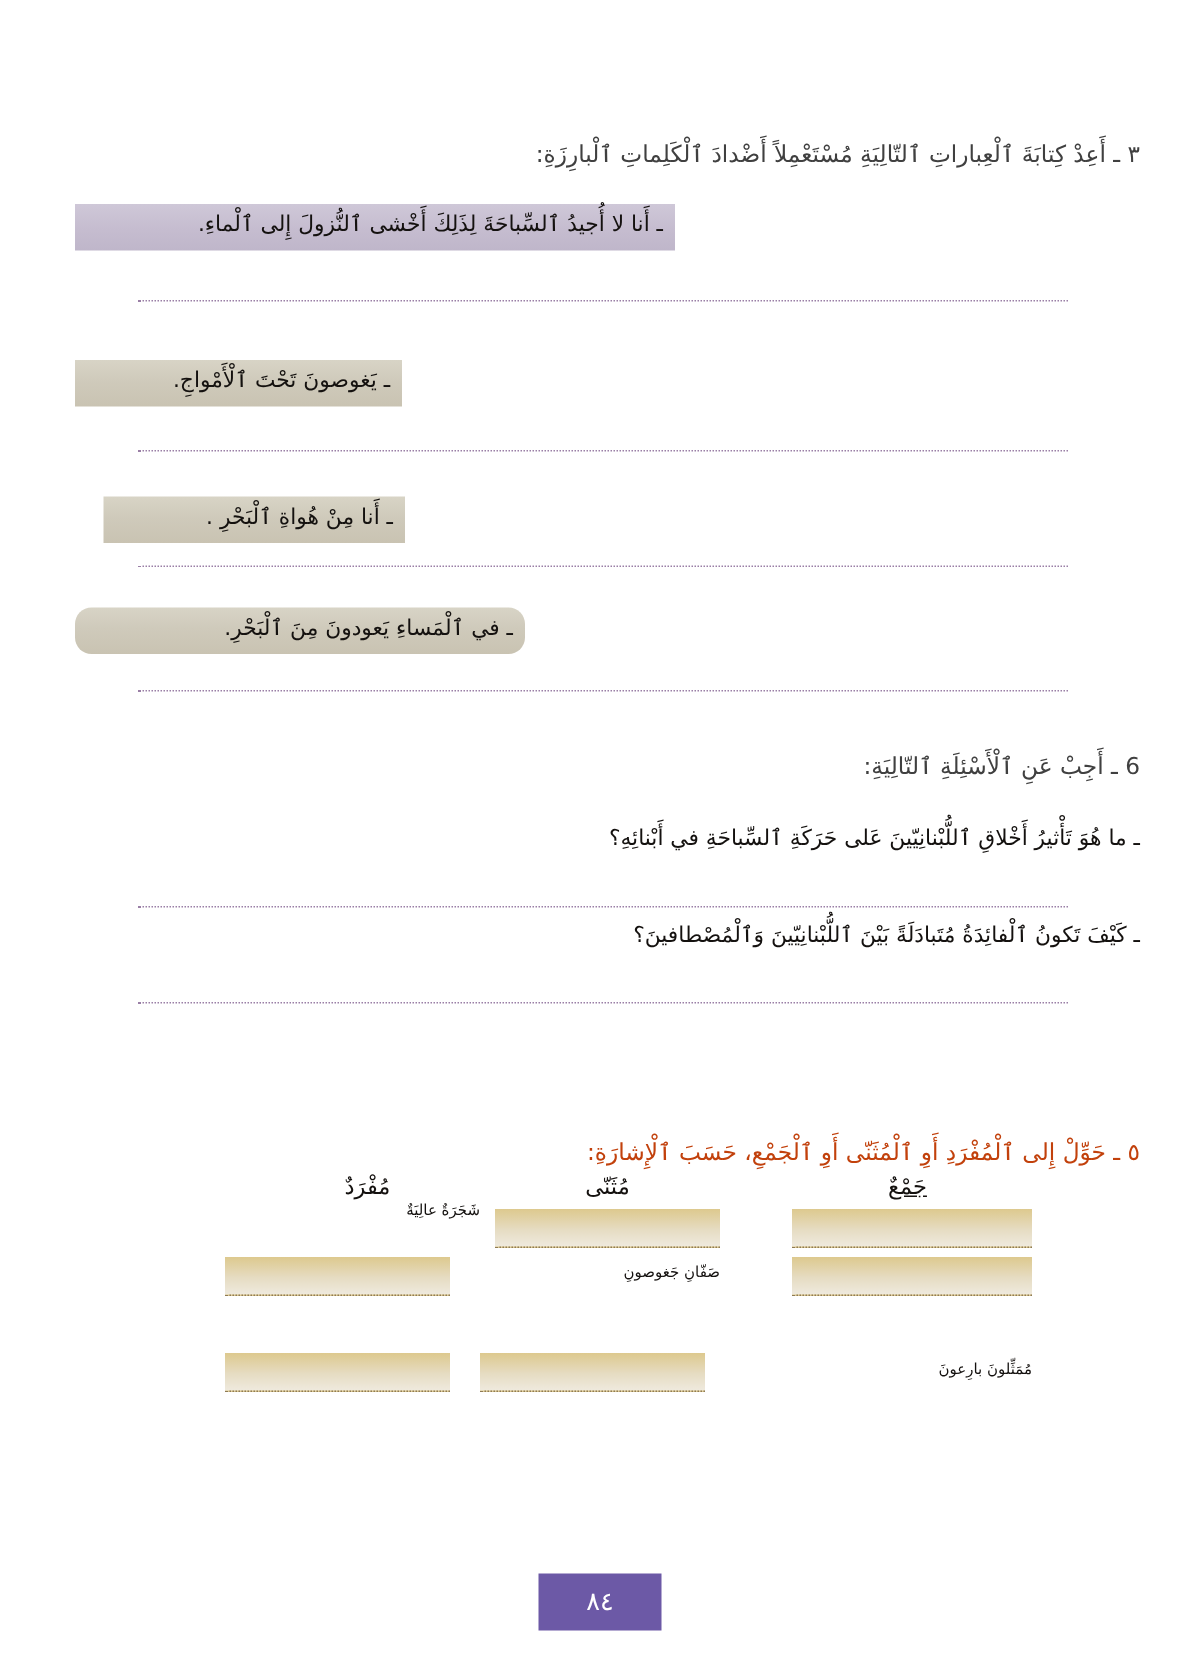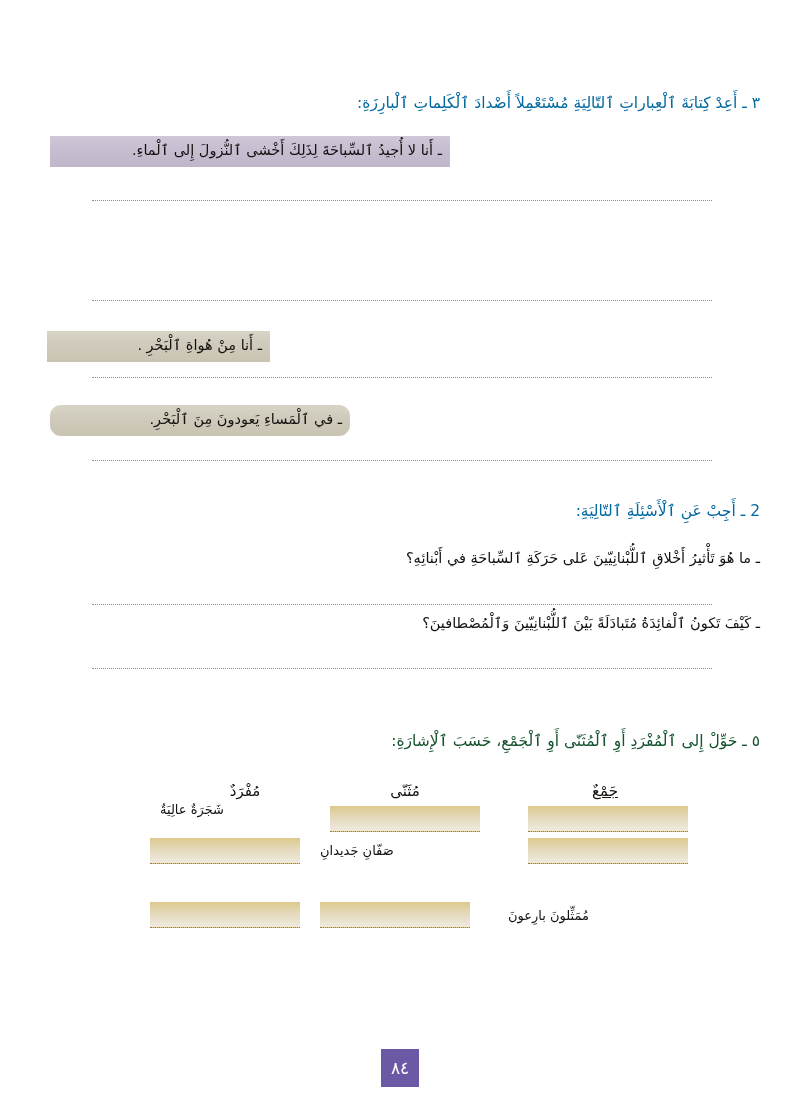--- a/index.html
+++ b/index.html
@@ -39,27 +39,27 @@
     user-select: none;
     font-weight: 700;
   }
 
   
   .ex-heading {
     position: absolute;
     right: 40px;
     left: 40px;
     text-align: right;
-    color: #0369a1;
+    color: #404040;
     font-size: 15.5px;
     font-family: "DejaVu Sans", sans-serif;
     line-height: 1.5;
     direction: rtl;
   }
-  .ex-heading.teal { color: #14532d; }
+  .ex-heading.teal { color: #c2410c; margin-top: 27px; }
 
   
   .shaded {
     position: absolute;
     direction: rtl;
     text-align: right;
     font-size: 14.5px;
     color: #14110f;
     padding: 4px 8px 5px 8px;
     box-sizing: border-box;
@@ -98,33 +98,33 @@
   }
   .cell-box {
     position: absolute;
     box-sizing: border-box;
     background: linear-gradient(180deg,#ddc98e 0%, #e6dcc2 55%, #efeade 100%);
     border-bottom: 1px dotted #8e7a55;
   }
   .cell-text {
     position: absolute;
     direction: rtl;
-    text-align: left;
-    font-size: 13px;
+    text-align: right;
+    font-size: 10px;
     color: #14110f;
     white-space: nowrap;
   }
 
   
   .page-number {
     position: absolute;
     left: 50%;
     transform: translateX(-50%);
     bottom: 22px;
-    width: 38px;
+    width: 82px;
     height: 38px;
     background: #6c59a6;
     color: #ffffff;
     display: flex;
     align-items: center;
     justify-content: center;
     font-size: 17px;
     letter-spacing: 1px;
   }
 </style>
@@ -132,48 +132,49 @@
 <body>
 
 <div class="page">
 
 
   <div class="ex-heading" style="top:92px;">٣ ـ أَعِدْ كِتابَةَ ٱلْعِباراتِ ٱلتّالِيَةِ مُسْتَعْمِلاً أَضْدادَ ٱلْكَلِماتِ ٱلْبارِزَةِ:</div>
 
   <div class="shaded violet" style="top:136px; right:350px; width:400px;">ـ أَنا لا أُجيدُ ٱلسِّباحَةَ لِذَلِكَ أَخْشى ٱلنُّزولَ إِلى ٱلْماءِ.</div>
   <div class="rule" style="top:200px; right:88px; width:620px;"></div>
 
+  <div class="shaded" style="top:240px; right:532px; width:218px;">ـ يَغوصونَ تَحْتَ ٱلْأَمْواجِ.</div>
   <div class="rule" style="top:300px; right:88px; width:620px;"></div>
 
-  <div class="shaded" style="top:331px; right:530px; width:223px;">ـ أَنا مِنْ هُواةِ ٱلْبَحْرِ .</div>
+  <div class="shaded" style="top:331px; right:530px; width:201px;">ـ أَنا مِنْ هُواةِ ٱلْبَحْرِ .</div>
   <div class="rule" style="top:377px; right:88px; width:620px;"></div>
 
   <div class="shaded" style="top:405px; right:450px; width:300px;border-radius:11px;">ـ في ٱلْمَساءِ يَعودونَ مِنَ ٱلْبَحْرِ.</div>
   <div class="rule" style="top:460px; right:88px; width:620px;"></div>
 
-  <div class="ex-heading" style="top:500px;">2 ـ أَجِبْ عَنِ ٱلْأَسْئِلَةِ ٱلتّالِيَةِ:</div>
+  <div class="ex-heading" style="top:500px;">6 ـ أَجِبْ عَنِ ٱلْأَسْئِلَةِ ٱلتّالِيَةِ:</div>
 
   <div class="qline" style="top:550px; right:40px; left:40px;">ـ ما هُوَ تَأْثيرُ أَخْلاقِ ٱللُّبْنانِيّينَ عَلى حَرَكَةِ ٱلسِّباحَةِ في أَبْنائِهِ؟</div>
   <div class="rule" style="top:604px; right:88px; width:620px;"></div>
 
   <div class="qline" style="top:615px; right:40px; left:30px;">ـ كَيْفَ تَكونُ ٱلْفائِدَةُ مُتَبادَلَةً بَيْنَ ٱللُّبْنانِيّينَ وَٱلْمُصْطافينَ؟</div>
   <div class="rule" style="top:668px; right:88px; width:620px;"></div>
 
   <div class="ex-heading teal" style="top:730px;">٥ ـ حَوِّلْ إِلى ٱلْمُفْرَدِ أَوِ ٱلْمُثَنّى أَوِ ٱلْجَمْعِ، حَسَبَ ٱلْإِشارَةِ:</div>
 
   <div class="col-title" style="top:782px; right:480px; width:150px;">مُفْرَدٌ</div>
   <div class="col-title" style="top:782px; right:320px; width:150px;">مُثَنّى</div>
   <div class="col-title" style="top:782px; right:120px; width:150px;text-decoration:underline;">جَمْعٌ</div>
 
   <div class="cell-text" style="top:802px; right:480px; width:160px;">شَجَرَةٌ عالِيَةٌ</div>
   <div class="cell-box" style="top:806px; right:320px; width:150px; height:26px;"></div>
   <div class="cell-box" style="top:806px; right:112px; width:160px; height:26px;"></div>
 
   <div class="cell-box" style="top:838px; right:500px; width:150px; height:26px;"></div>
-  <div class="cell-text" style="top:843px; right:320px; width:160px;">صَفّانِ جَديدانِ</div>
+  <div class="cell-text" style="top:843px; right:320px; width:160px;">صَفّانِ جَغوصونِ</div>
   <div class="cell-box" style="top:838px; right:112px; width:160px; height:26px;"></div>
 
   <div class="cell-box" style="top:902px; right:500px; width:150px; height:26px;"></div>
   <div class="cell-box" style="top:902px; right:330px; width:150px; height:26px;"></div>
   <div class="cell-text" style="top:908px; right:112px; width:180px;">مُمَثِّلونَ بارِعونَ</div>
 
   <div class="page-number">٨٤</div>
 
 </div>
 

